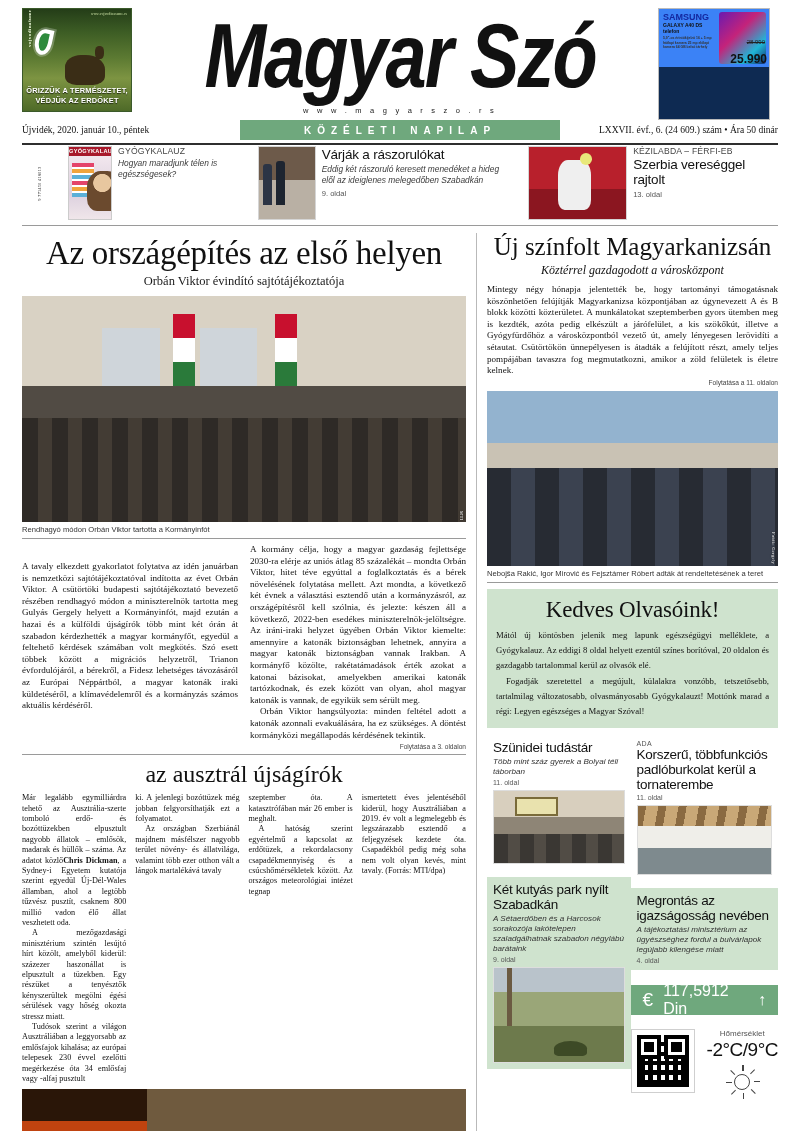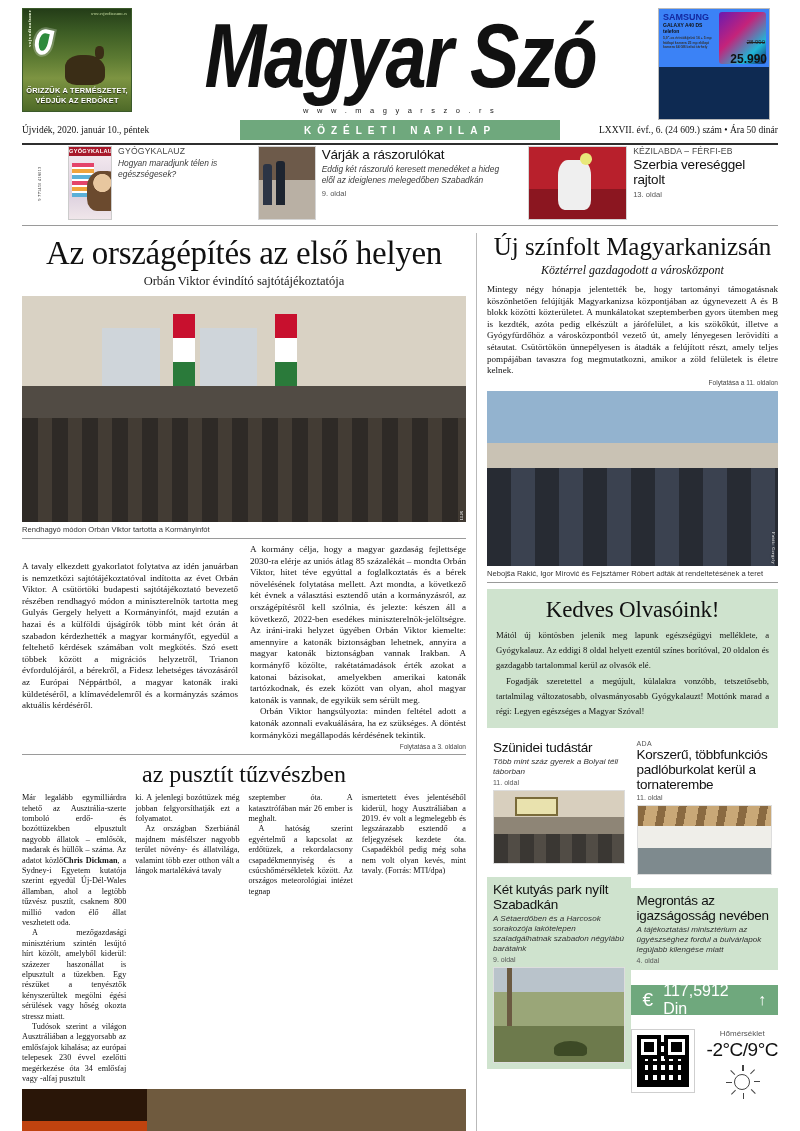--- a/index.html
+++ b/index.html
@@ -444,21 +444,21 @@
         <div style="flex:1">
           <p class="bodytext">A kormány célja, hogy a magyar gazdaság fejlettsége 2030-ra elérje az uniós átlag 85 százalékát – mondta Orbán Viktor, hitet téve egyúttal a foglalkoztatás és a bérek növelésének folytatása mellett. Azt mondta, a következő két évnek a választási esztendő után a kormányzásról, az országépítésről kell szólnia, és jelezte: készen áll a következő, 2022-ben esedékes miniszterelnök-jelöltségre. Az iráni-iraki helyzet ügyében Orbán Viktor kiemelte: amennyire a katonák biztonságban lehetnek, annyira a magyar katonák biztonságban vannak Irakban. A kormányfő közölte, rakétatámadások érték azokat a katonai bázisokat, amelyekben amerikai katonák tartózkodnak, és ezek között van olyan, ahol magyar katonák is vannak, de egyikük sem sérült meg.</p>
           <p class="bodytext">Orbán Viktor hangsúlyozta: minden feltétel adott a katonák azonnali evakuálására, ha ez szükséges. A döntést kormányközi megállapodás kérdésének tekintik.</p>
           <div class="contin">Folytatása a 3. oldalon</div>
         </div>
       </div>
 
       <div class="rule-thin" style="margin-top:4px"></div>
 
       <div class="bottom-art">
-        <h1 class="lead3">az pusztít tűzvészben</h1>
+        <h1 class="lead3">az ausztrál újságírók</h1>
 
         <div class="cols4">
           <div class="c4">
             <p class="bodytext"><span>Már legalább egymilliárdra tehető az Ausztrália-szerte tomboló erdő- és bozóttüzekben elpusztult nagyobb állatok – emlősök, madarak és hüllők – száma. Az adatot közlő</span><b>Chris Dickman</b><span>, a Sydney-i Egyetem kutatója szerint egyedül Új-Dél-Wales államban, ahol a legtöbb tűzvész pusztít, csaknem 800 millió vadon élő állat veszhetett oda.</span></p>
             <p class="bodytext">A mezőgazdasági minisztérium szintén lesújtó hírt közölt, amelyből kiderül: százezer haszonállat is elpusztult a tüzekben. Egy részüket a tenyésztők kényszerültek megölni égési sérülések vagy hőség okozta stressz miatt.</p>
             <p class="bodytext">Tudósok szerint a világon Ausztráliában a leggyorsabb az emlősfajok kihalása; az európai telepesek 230 évvel ezelőtti megérkezése óta 34 emlősfaj vagy -alfaj pusztult</p>
           </div>
           <div class="c4">
             <p class="bodytext">ki. A jelenlegi bozóttüzek még jobban felgyorsíthatják ezt a folyamatot.</p>
             <p class="bodytext">Az országban Szerbiánál majdnem másfélszer nagyobb terület növény- és állatvilága, valamint több ezer otthon vált a lángok martalékává tavaly</p>

